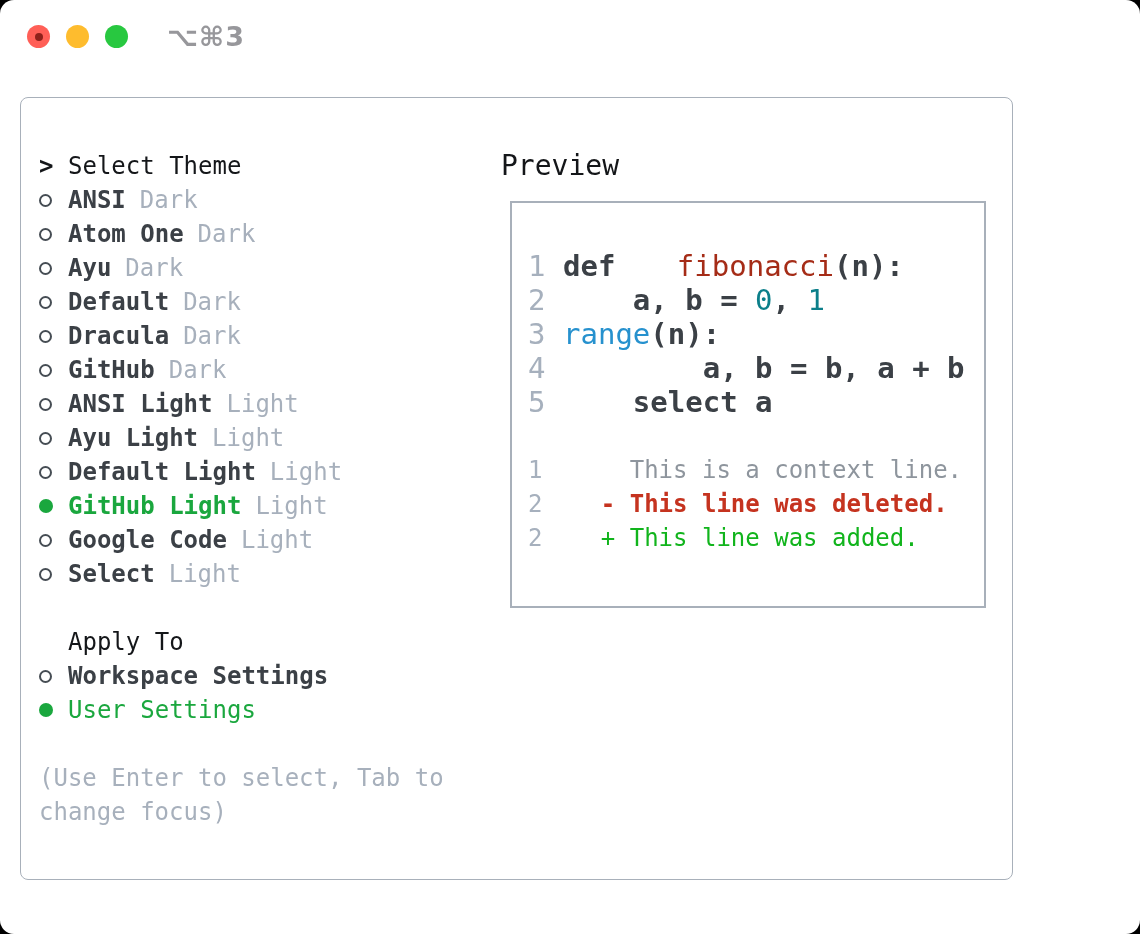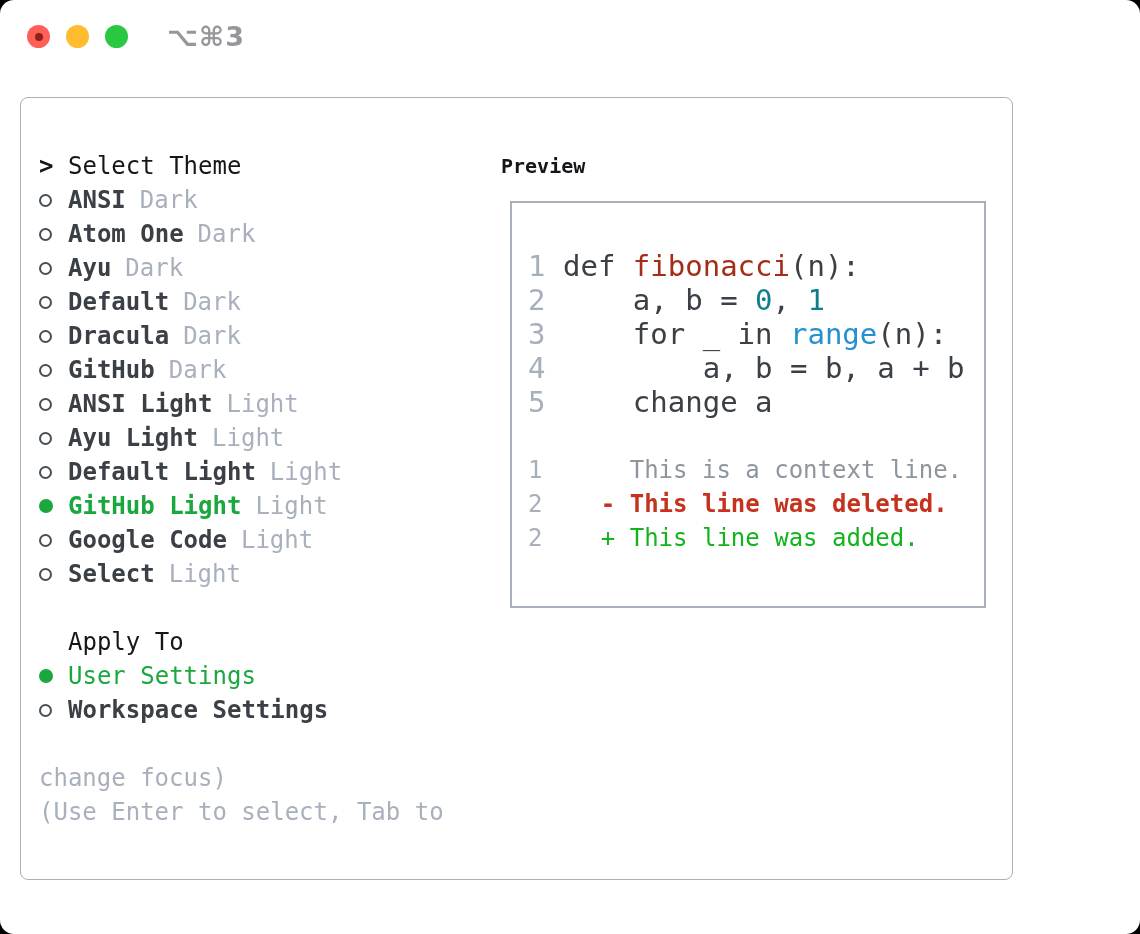--- a/index.html
+++ b/index.html
@@ -36,30 +36,30 @@
   .dot{width:13px;height:13px;border-radius:50%;border:2px solid var(--circle-gray);}
   .dot-fill{width:14px;height:14px;border-radius:50%;background:var(--green-sel);}
   .tname{color:var(--ink-dark);font-weight:bold;}
   .sel .tname{color:var(--green-sel);}
   .tvariant{color:var(--ink-muted);margin-left:14px;}
   .spacer34{height:34px;}
   .hintrow{height:34px;line-height:34px;color:var(--ink-muted);white-space:pre;}
   .green-label{color:var(--green-sel);}
   
   .rightcol{position:absolute;left:480px;top:51px;}
-  .pv-header{height:34px;line-height:34px;font-size:20px;font-weight:bold;color:var(--ink-black);}
+  .pv-header{height:34px;line-height:34px;font-size:28px;font-weight:normal;color:var(--ink-black);}
   .pv-box{margin-left:9px;margin-top:18px;width:476px;height:407px;
           border:2px solid var(--border-gray);background:#fff;
           padding:46px 12px 0 16px;overflow:hidden;}
   .cline{display:flex;height:34px;line-height:34px;font-size:29px;white-space:pre;}
   .lnum{width:35px;flex:none;color:var(--ln-gray);}
   .dline{display:flex;height:34px;line-height:34px;font-size:24px;white-space:pre;}
   .dnum{width:15px;flex:none;color:var(--ln-gray);}
-  .s-code{color:var(--ink-dark);}
-  .s-func{color:var(--red-func);}
+  .s-code{color:var(--ink-dark);font-weight:bold;}
+  .s-func{color:var(--red-func);margin-left:44px;}
   .s-lit{color:var(--teal-lit);}
   .s-call{color:var(--blue-call);}
   .ctx{color:var(--ctx-gray);}
   .del{color:var(--red-del);font-weight:bold;}
   .add{color:var(--green-add);}
 </style>
 </head>
 <body>
 
 <div class="window">
@@ -141,32 +141,32 @@
         <span class="tvariant">Light</span>
       </div>
 
       <div class="spacer34"></div>
 
       <div class="mrow">
         <span class="mk"></span>
         <span class="hdr">Apply To</span>
       </div>
       <div class="mrow">
+        <span class="mk"><i class="dot"></i></span>
+        <span class="tname">Workspace Settings</span>
+      </div>
+      <div class="mrow">
         <span class="mk"><i class="dot-fill"></i></span>
         <span class="green-label">User Settings</span>
       </div>
-      <div class="mrow">
-        <span class="mk"><i class="dot"></i></span>
-        <span class="tname">Workspace Settings</span>
-      </div>
 
       <div class="spacer34"></div>
 
+      <div class="hintrow">(Use Enter to select, Tab to</div>
       <div class="hintrow">change focus)</div>
-      <div class="hintrow">(Use Enter to select, Tab to</div>
     </div>
 
     <div class="rightcol">
       <div class="pv-header">Preview</div>
 
       <div class="pv-box">
 
         <div class="cline">
           <span class="lnum">1</span>
           <span class="s-code">def </span>
@@ -175,31 +175,30 @@
         </div>
         <div class="cline">
           <span class="lnum">2</span>
           <span class="s-code">    a, b = </span>
           <span class="s-lit">0</span>
           <span class="s-code">, </span>
           <span class="s-lit">1</span>
         </div>
         <div class="cline">
           <span class="lnum">3</span>
-          <span class="s-code">    for _ in </span>
           <span class="s-call">range</span>
           <span class="s-code">(n):</span>
         </div>
         <div class="cline">
           <span class="lnum">4</span>
           <span class="s-code">        a, b = b, a + b</span>
         </div>
         <div class="cline">
           <span class="lnum">5</span>
-          <span class="s-code">    change a</span>
+          <span class="s-code">    select a</span>
         </div>
 
         <div class="spacer34"></div>
 
         <div class="dline">
           <span class="dnum">1</span>
           <span class="ctx">      This is a context line.</span>
         </div>
         <div class="dline">
           <span class="dnum">2</span>

